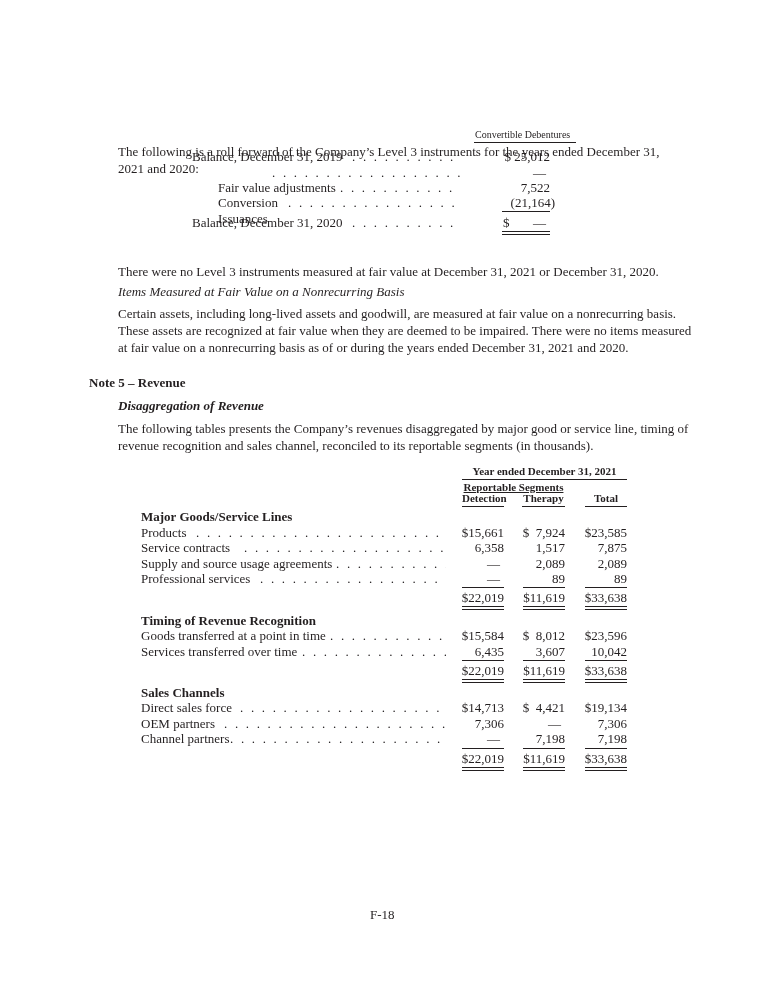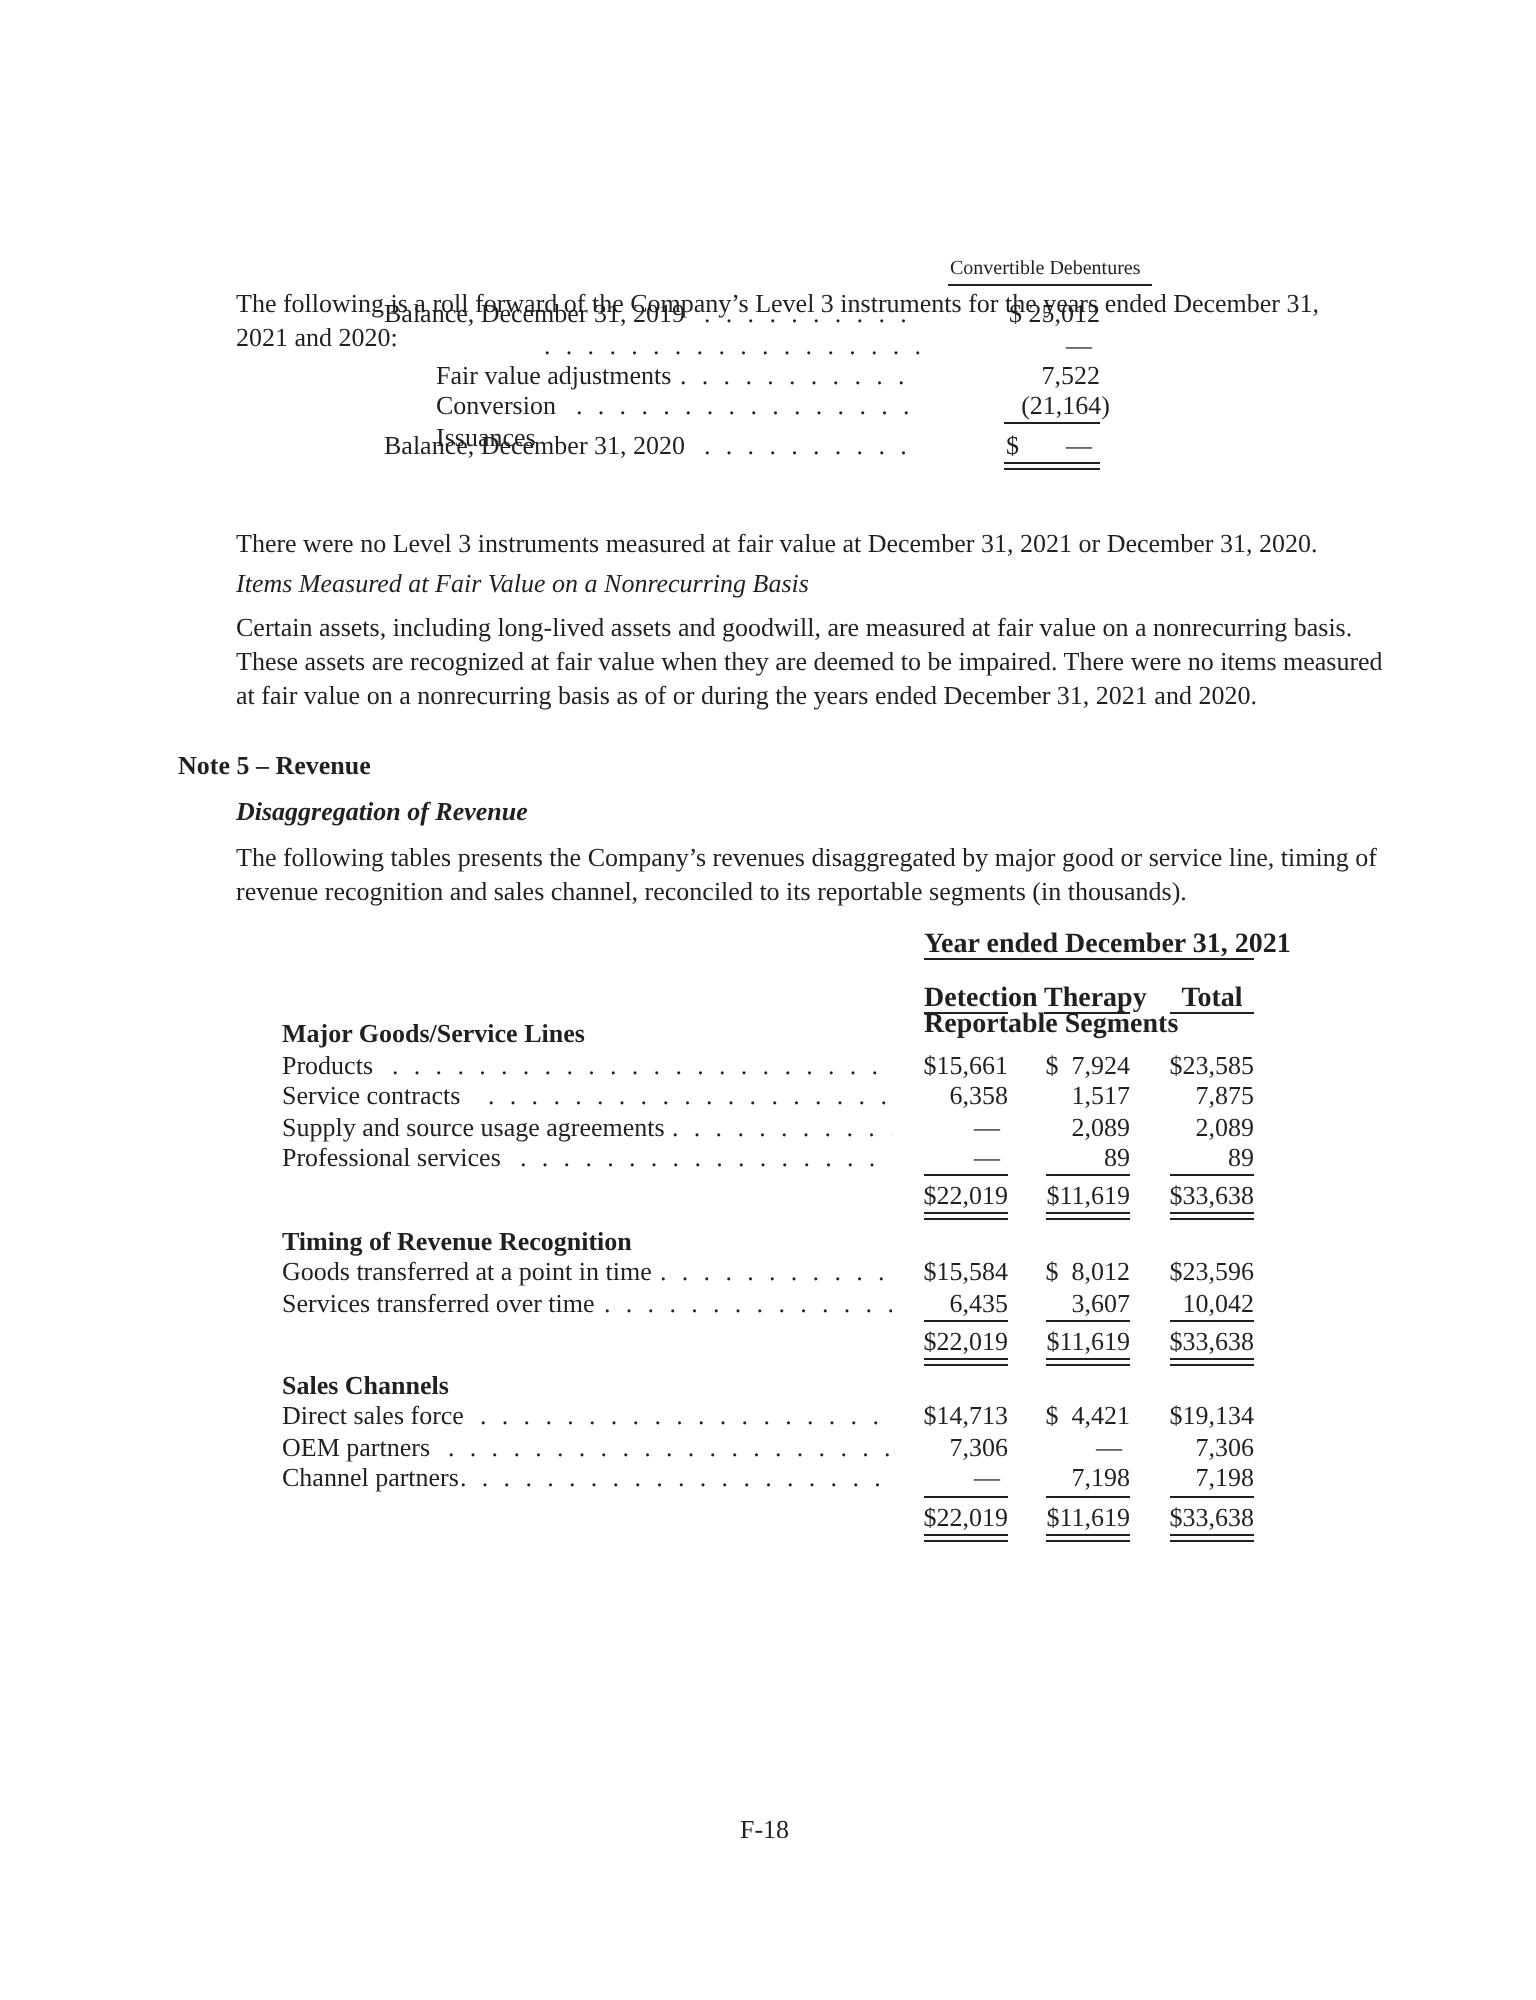--- a/index.html
+++ b/index.html
@@ -6,21 +6,21 @@
   body { width: 768px; height: 1000px; position: relative; overflow: hidden;
          font-family: "Liberation Serif", "DejaVu Serif", serif; color: #231f20; font-size: 13px; }
   .abs { position: absolute; white-space: nowrap; }
   .para { position: absolute; left: 118px; width: 570px; line-height: 17px; font-size: 13px; }
   .ital { font-style: italic; }
   .bold { font-weight: bold; }
   .dots { position: absolute; overflow: hidden; white-space: nowrap; letter-spacing: 2.2px; }
   .num { position: absolute; text-align: right; white-space: nowrap; }
   .rule { position: absolute; height: 0; border-top: 1px solid #231f20; }
   .rule2 { position: absolute; height: 2px; border-top: 1px solid #231f20; border-bottom: 1px solid #231f20; }
-  .hdr { font-size: 14px; font-weight: bold; text-align: center; position: absolute; white-space: nowrap; }
+  .hdr { font-size: 11px; font-weight: bold; text-align: center; position: absolute; white-space: nowrap; }
 </style>
 </head>
 <body>
 
 <div class="para" style="top:143px;">The following is a roll forward of the Company’s Level 3 instruments for the years ended December 31, 2021 and 2020:</div>
 
 <div>
   <div class="abs" style="left:475px; top:129px; font-size:10px;">Convertible Debentures</div>
   <div class="rule" style="left:474px; top:142px; width:102px; border-top-width:1.5px;"></div>
 
@@ -53,21 +53,21 @@
 <div class="para ital" style="top:283px;">Items Measured at Fair Value on a Nonrecurring Basis</div>
 <div class="para" style="top:305px; width:575px;">Certain assets, including long-lived assets and goodwill, are measured at fair value on a nonrecurring basis. These assets are recognized at fair value when they are deemed to be impaired. There were no items measured at fair value on a nonrecurring basis as of or during the years ended December 31, 2021 and 2020.</div>
 
 <div class="abs bold" style="left:89px; top:375px;">Note 5 – Revenue</div>
 <div class="abs bold ital" style="left:118px; top:398px;">Disaggregation of Revenue</div>
 <div class="para" style="top:420px; width:572px;">The following tables presents the Company’s revenues disaggregated by major good or service line, timing of revenue recognition and sales channel, reconciled to its reportable segments (in thousands).</div>
 
 <div>
   <div class="hdr" style="left:462px; top:465px; width:165px;">Year ended December 31, 2021</div>
   <div class="rule" style="left:462px; top:479px; width:165px;"></div>
-  <div class="hdr" style="left:462px; top:505px; width:103px;">Reportable Segments</div>
+  <div class="hdr" style="left:462px; top:481px; width:103px;text-decoration:underline;">Reportable Segments</div>
   <div class="hdr" style="left:462px; top:492px; width:42px;">Detection</div>
   <div class="hdr" style="left:522px; top:492px; width:43px;">Therapy</div>
   <div class="hdr" style="left:585px; top:492px; width:42px;">Total</div>
   <div class="rule" style="left:462px; top:506px; width:42px;"></div>
   <div class="rule" style="left:522px; top:506px; width:43px;"></div>
   <div class="rule" style="left:585px; top:506px; width:42px;"></div>
 
   <div class="abs bold" style="left:141px; top:509px;">Major Goods/Service Lines</div>
 
   <div class="abs" style="left:141px; top:525px;">Products</div>

